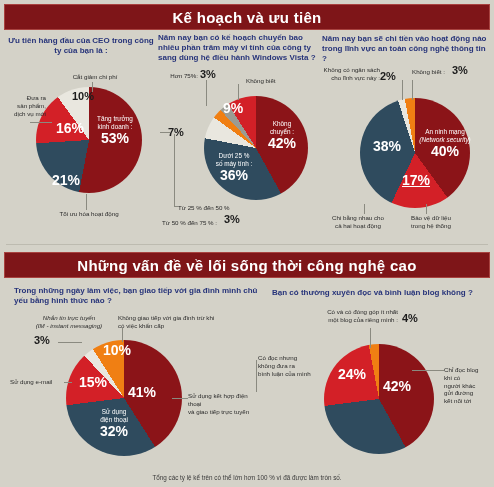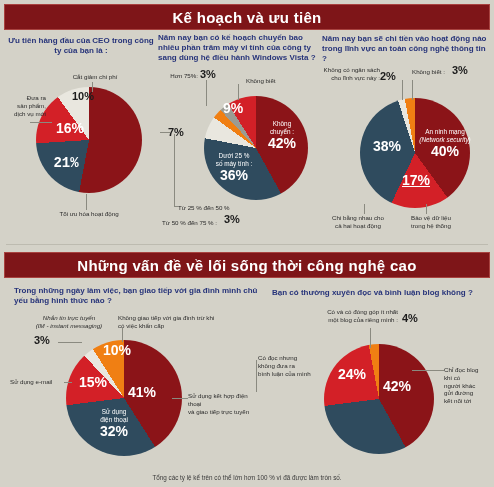--- a/index.html
+++ b/index.html
@@ -74,22 +74,27 @@
 <div class="qtitle left-al" style="left:6px; top:36px; width:150px;">Ưu tiên hàng đầu của CEO trong công ty của bạn là :</div>
 
 <div class="pie-wrap" style="left:0px; top:60px; width:160px; height:165px;">
   <div class="pie" style="left:36px; top:27px; width:106px; height:106px;
               background: conic-gradient(from 0deg,
                 #8b1418 0deg 190.8deg,
                 #2f4b5e 190.8deg 266.4deg,
                 #d32027 266.4deg 324deg,
                 #e9e7df 324deg 360deg);"></div>
 
-
-  <div class="inpct onlybig" style="left:48px; top:95px; width:36px;font-family:Liberation Mono, monospace;">21%</div>
+  <div class="inpct" style="left:86px; top:55px; width:58px;">
+    <span class="small">Tăng trưởng</span>
+    <span class="small">kinh doanh :</span>
+    <span class="big">53%</span>
+  </div>
+
+  <div class="inpct onlybig" style="left:48px; top:112px; width:36px;">21%</div>
   <div class="inpct onlybig" style="left:52px; top:60px; width:36px;">16%</div>
   <div class="pct-out" style="left:72px; top:30px;">10%</div>
 
   <div class="lbl c" style="left:58px; top:13px; width:74px;">Cắt giảm chi phí</div>
   <div class="lead" style="left:92px; top:22px; width:1px; height:10px;"></div>
 
   <div class="lbl r" style="left:0px; top:34px; width:46px; white-space:pre-line;">Đưa ra
 sản phẩm,
 dịch vụ mới</div>
   <div class="lead" style="left:30px; top:62px; width:22px; height:1px;"></div>

